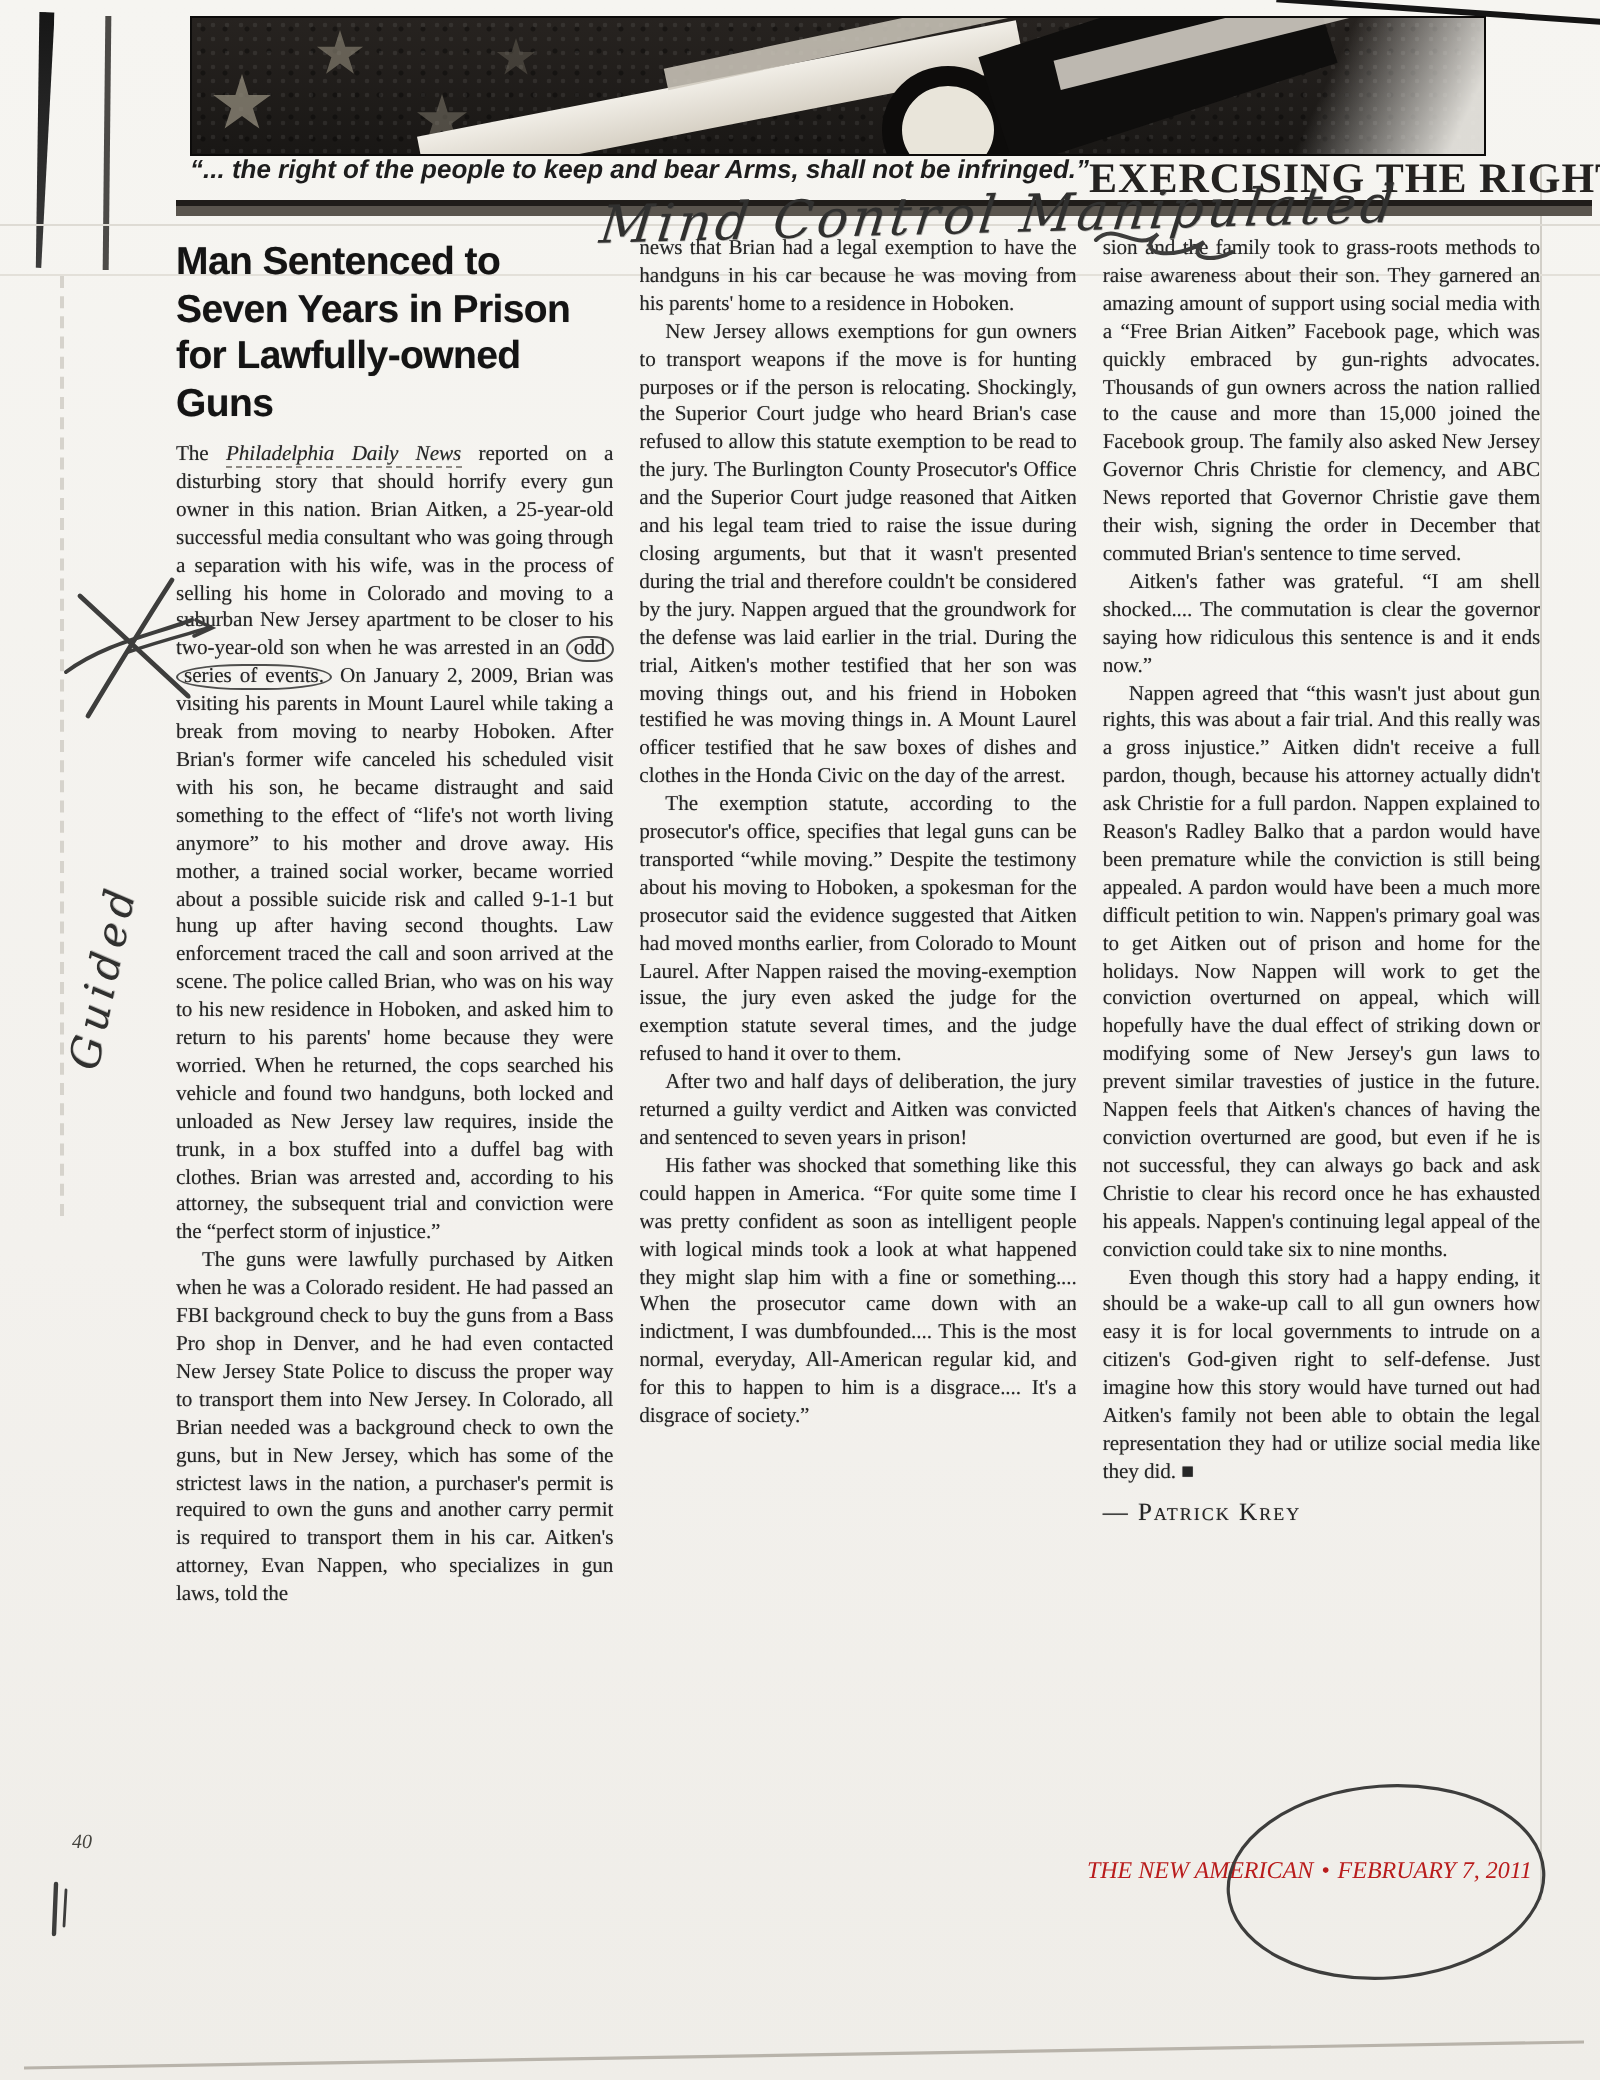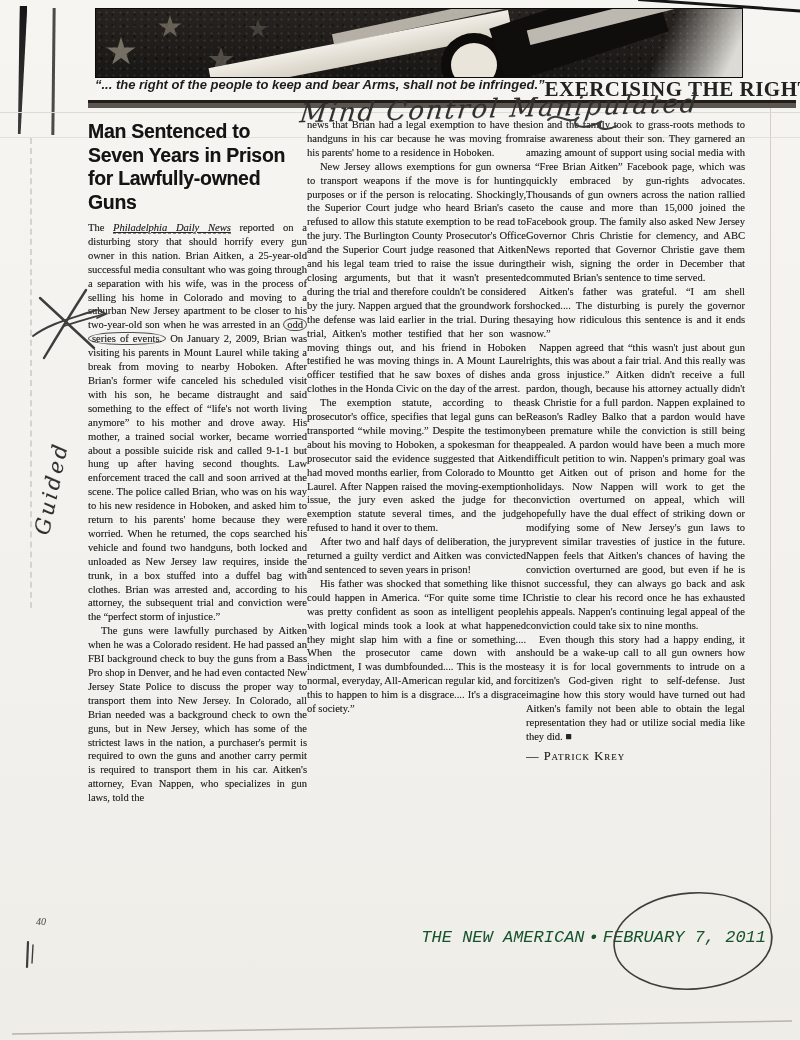--- a/index.html
+++ b/index.html
@@ -55,41 +55,41 @@
 
   
   .handwriting{font-family:"DejaVu Serif", serif;font-style:italic;color:#30302f;
                text-shadow:.4px .4px 0 rgba(45,45,45,.3);}
   .hw-top{left:300px;top:94px;width:330px;font-size:26px;letter-spacing:2px;
           transform:rotate(-1.5deg) skewX(-8deg);white-space:nowrap;}
   .hw-side{left:30px;top:532px;font-size:21px;letter-spacing:3px;
            transform:rotate(-78deg);transform-origin:0 0;white-space:nowrap;}
 
   
-  .article{left:88px;top:118px;width:682px;display:flex;}
+  .article{left:88px;top:118px;width:682px;display:flex;gap:13px;}
   .col{width:219px;height:818px;overflow:hidden;font-size:10.6px;line-height:13.9px;
        letter-spacing:-.05px;text-align:justify;color:#262626;
        text-shadow:0 0 .4px rgba(30,30,30,.45);}
   .col p{margin:0;}
   .col p.indent{text-indent:13px;}
   h1.headline{font-family:"Liberation Sans", sans-serif;font-weight:bold;
               font-size:19.5px;line-height:23.5px;letter-spacing:-.3px;color:#141414;
               margin:2px 0 7px 0;text-align:left;}
   .seg-n{}
   .seg-i{}
-  .seg-iu{font-style:italic;border-bottom:1px dashed #8d8a84;text-decoration:underline;}
+  .seg-iu{font-style:italic;border-bottom:1px dashed #8d8a84;}
   .seg-circled{border:1.6px solid #4d4d4c;border-radius:50%/58%;padding:0 3px;
                box-decoration-break:clone;-webkit-box-decoration-break:clone;}
   .byline{font-variant:small-caps;letter-spacing:1px;
           font-size:12.5px;color:#262626;margin-top:6px;padding-right:4px;}
 
   
   .page-num{left:36px;top:916px;font-style:italic;font-size:10px;color:#45443f;}
-  .footer-right{right:34px;top:928px;font-family:Liberation Mono, monospace;
-                font-style:italic;font-size:17px;color:#14532d;white-space:nowrap;}
+  .footer-right{right:34px;top:928px;font-family:Liberation Serif, serif;
+                font-style:italic;font-size:12px;color:#b91c1c;white-space:nowrap;}
   .footer-right .dot{padding:0 4px;}
 
   svg.penlayer{position:absolute;left:0;top:0;pointer-events:none;}
 </style>
 </head>
 <body>
 
 <div class="abs streak1"></div>
 <div class="abs streak2"></div>
 <div class="abs diag-tr"></div>
@@ -133,21 +133,21 @@
         <p><span class="seg-n">news that Brian had a legal exemption to have the handguns in his car because he was moving from his parents' home to a residence in Hoboken.</span></p>
         <p class="indent"><span class="seg-n">New Jersey allows exemptions for gun owners to transport weapons if the move is for hunting purposes or if the person is relocating. Shockingly, the Superior Court judge who heard Brian's case refused to allow this statute exemption to be read to the jury. The Burlington County Prosecutor's Office and the Superior Court judge reasoned that Aitken and his legal team tried to raise the issue during closing arguments, but that it wasn't presented during the trial and therefore couldn't be considered by the jury. Nappen argued that the groundwork for the defense was laid earlier in the trial. During the trial, Aitken's mother testified that her son was moving things out, and his friend in Hoboken testified he was moving things in. A Mount Laurel officer testified that he saw boxes of dishes and clothes in the Honda Civic on the day of the arrest.</span></p>
         <p class="indent"><span class="seg-n">The exemption statute, according to the prosecutor's office, specifies that legal guns can be transported “while moving.” Despite the testimony about his moving to Hoboken, a spokesman for the prosecutor said the evidence suggested that Aitken had moved months earlier, from Colorado to Mount Laurel. After Nappen raised the moving-exemption issue, the jury even asked the judge for the exemption statute several times, and the judge refused to hand it over to them.</span></p>
         <p class="indent"><span class="seg-n">After two and half days of deliberation, the jury returned a guilty verdict and Aitken was convicted and sentenced to seven years in prison!</span></p>
         <p class="indent"><span class="seg-n">His father was shocked that something like this could happen in America. “For quite some time I was pretty confident as soon as intelligent people with logical minds took a look at what happened they might slap him with a fine or something.... When the prosecutor came down with an indictment, I was dumbfounded.... This is the most normal, everyday, All-American regular kid, and for this to happen to him is a disgrace.... It's a disgrace of society.”</span></p>
       </div>
   </div>
   <div class="col">
     <div>
         <p><span class="seg-n">sion and the family took to grass-roots methods to raise awareness about their son. They garnered an amazing amount of support using social media with a “Free Brian Aitken” Facebook page, which was quickly embraced by gun-rights advocates. Thousands of gun owners across the nation rallied to the cause and more than 15,000 joined the Facebook group. The family also asked New Jersey Governor Chris Christie for clemency, and ABC News reported that Governor Christie gave them their wish, signing the order in December that commuted Brian's sentence to time served.</span></p>
-        <p class="indent"><span class="seg-n">Aitken's father was grateful. “I am shell shocked.... The disturbing is purely the governor saying how ridiculous this sentence is and it ends now.”</span></p>
+        <p class="indent"><span class="seg-n">Aitken's father was grateful. “I am shell shocked.... The commutation is clear the governor saying how ridiculous this sentence is and it ends now.”</span></p>
         <p class="indent"><span class="seg-n">Nappen agreed that “this wasn't just about gun rights, this was about a fair trial. And this really was a gross injustice.” Aitken didn't receive a full pardon, though, because his attorney actually didn't ask Christie for a full pardon. Nappen explained to </span><span class="seg-i">Reason's</span><span class="seg-n"> Radley Balko that a pardon would have been premature while the conviction is still being appealed. A pardon would have been a much more difficult petition to win. Nappen's primary goal was to get Aitken out of prison and home for the holidays. Now Nappen will work to get the conviction overturned on appeal, which will hopefully have the dual effect of striking down or modifying some of New Jersey's gun laws to prevent similar travesties of justice in the future. Nappen feels that Aitken's chances of having the conviction overturned are good, but even if he is not successful, they can always go back and ask Christie to clear his record once he has exhausted his appeals. Nappen's continuing legal appeal of the conviction could take six to nine months.</span></p>
         <p class="indent"><span class="seg-n">Even though this story had a happy ending, it should be a wake-up call to all gun owners how easy it is for local governments to intrude on a citizen's God-given right to self-defense. Just imagine how this story would have turned out had Aitken's family not been able to obtain the legal representation they had or utilize social media like they did. ■</span></p>
       </div>
     <div class="byline">— Patrick Krey</div>
   </div>
 </div>
 
 <div class="abs page-num">40</div>
 <div class="abs footer-right">
   <span>THE NEW AMERICAN</span><span class="dot">•</span><span>FEBRUARY 7, 2011</span>

